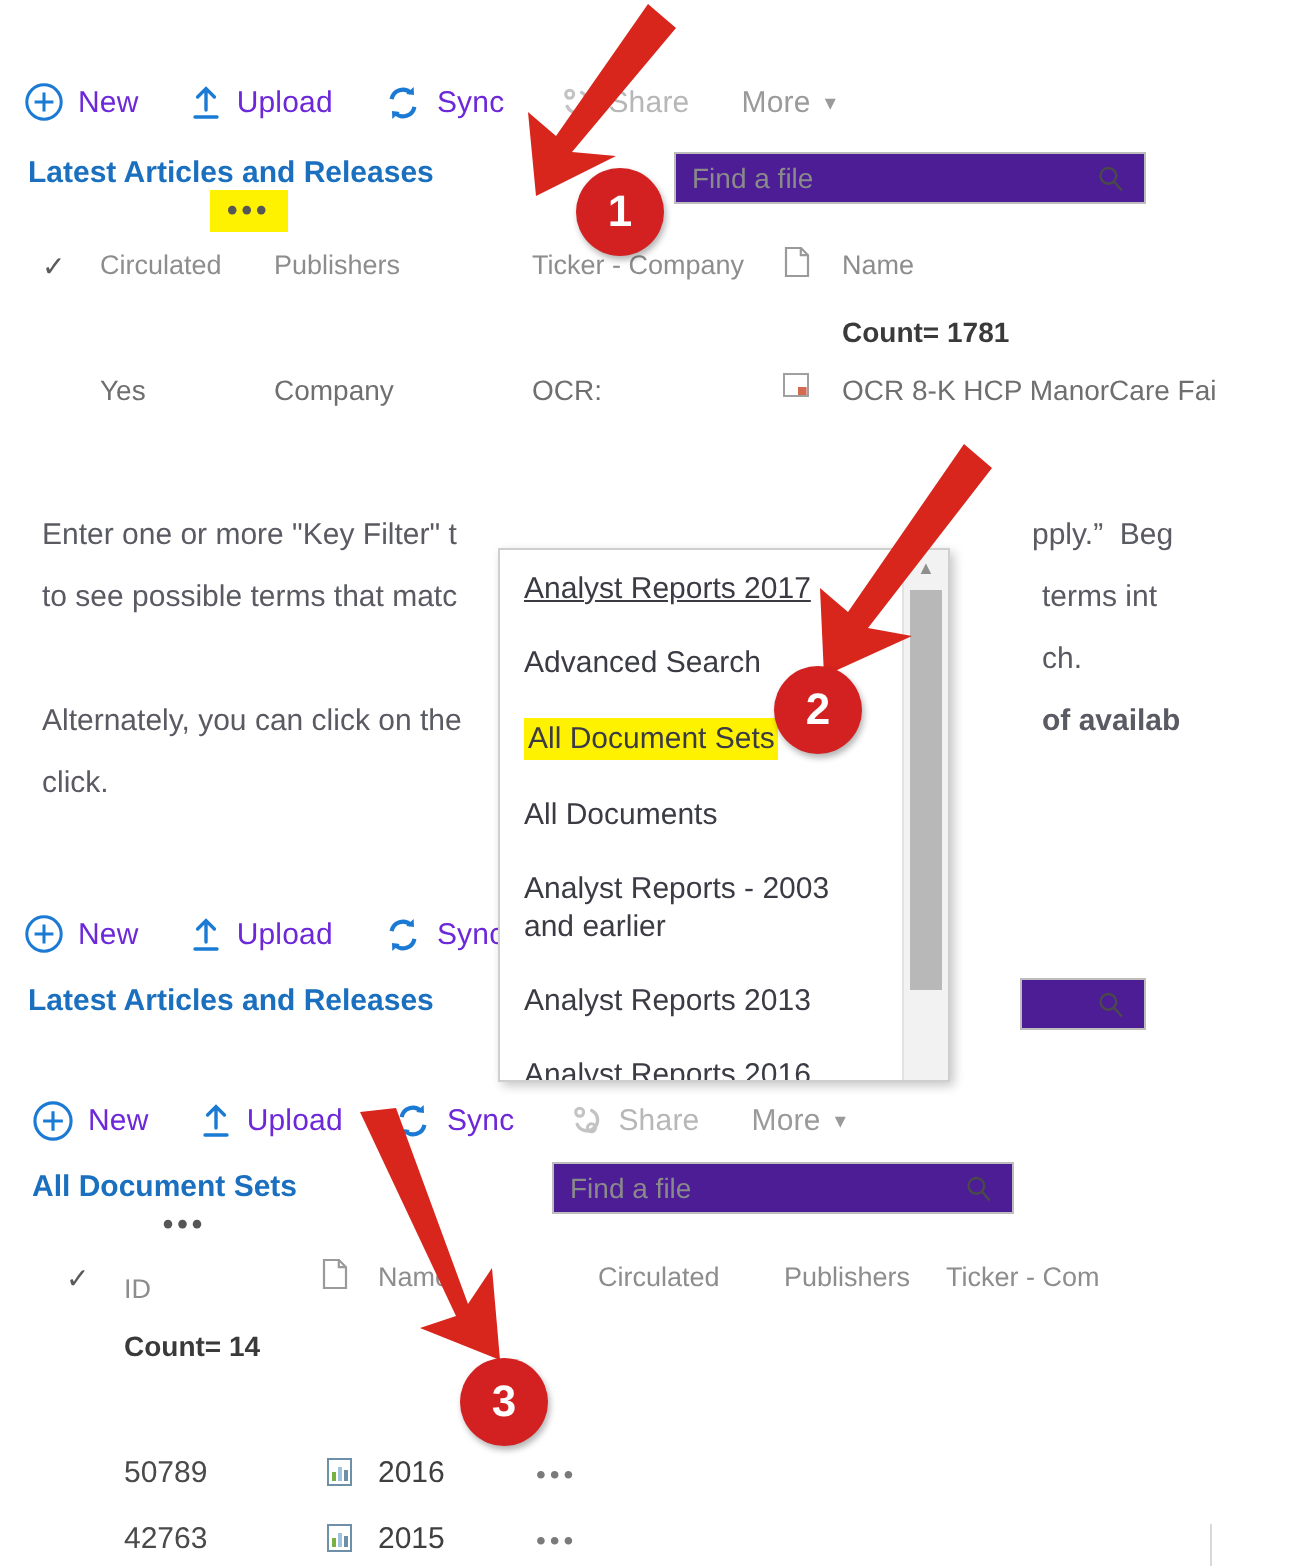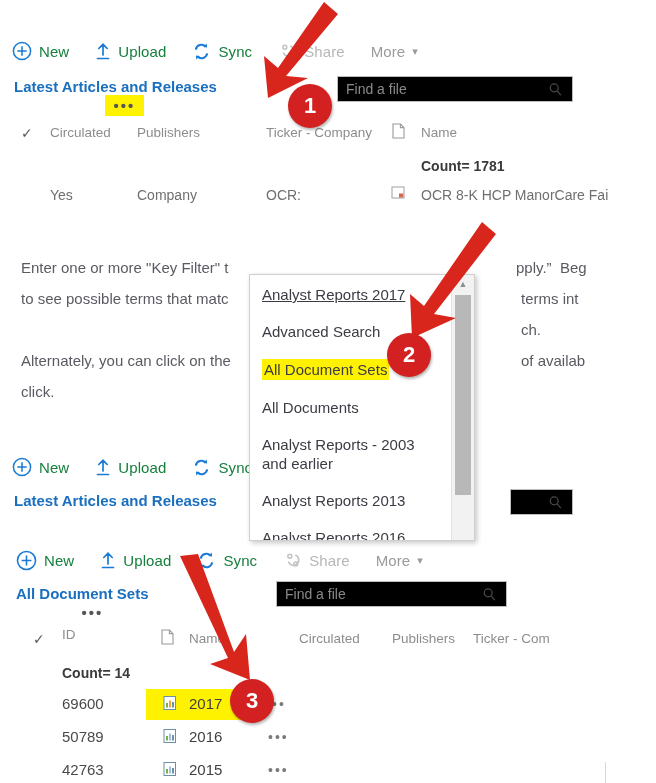--- a/index.html
+++ b/index.html
@@ -5,34 +5,34 @@
   html,body{margin:0;padding:0;}
   body{
     width:656px;height:783px;background:#ffffff;position:relative;overflow:hidden;
     font-family:"Liberation Sans","DejaVu Sans",sans-serif;
     -webkit-font-smoothing:antialiased;
   }
   .sec{position:absolute;left:0;width:656px;}
 
   
   .toolbar{position:absolute;left:0;top:0;height:34px;display:flex;align-items:center;}
-  .tb-item{display:flex;align-items:center;font-size:15px;color:#15803d;margin-right:26px;white-space:nowrap;}
+  .tb-item{display:flex;align-items:center;font-size:15px;color:#6d28d9;margin-right:26px;white-space:nowrap;}
   .tb-item.dis{color:#b7b7b7;}
   .tb-ico{display:inline-flex;align-items:center;justify-content:center;margin-right:7px;}
   .tb-lbl{letter-spacing:.1px;}
   .tb-item.more{color:#9a9a9a;font-size:15px;}
   .chev{margin-left:7px;font-size:11px;}
 
   
   .ttl-row{position:absolute;display:flex;align-items:center;flex-direction:column;}
   .ttl{font-size:15px;font-weight:bold;color:#1a6fbf;white-space:nowrap;}
   .ell{font-size:15px;color:#565656;letter-spacing:2px;font-weight:bold;padding:2px 9px;}
   .hl{background:#fff200;}
 
-  .findbox{position:absolute;border:1px solid #bdbdbd;background:#000000;height:26px;
+  .findbox{position:absolute;border:1px solid #bdbdbd;background:#4c1d95;height:26px;
            display:flex;align-items:center;box-sizing:border-box;}
   .findbox .ph{font-size:14px;color:#8a8a8a;padding-left:8px;flex:1;white-space:nowrap;}
   .findbox .mag{padding-right:9px;display:flex;align-items:center;}
 
   
   .colhdr{position:absolute;font-size:13.5px;color:#8d8d8d;white-space:nowrap;}
   .check{position:absolute;font-size:14px;color:#5a5a5a;}
   .countrow{position:absolute;font-size:14px;font-weight:bold;color:#3a3a3a;white-space:nowrap;}
   .datacell{position:absolute;font-size:14px;color:#6f6f6f;white-space:nowrap;}
   .idcell{position:absolute;font-size:15px;color:#4a4a4a;white-space:nowrap;}
@@ -154,21 +154,21 @@
 
 <div class="sec" style="top:0;height:440px;">
   <div class="para" style="top:252px;left:21px;">Enter one or more "Key Filter" t</div>
   <div class="para" style="top:283px;left:21px;">to see possible terms that matc</div>
   <div class="para" style="top:345px;left:21px;">Alternately, you can click on the</div>
   <div class="para" style="top:376px;left:21px;">click.</div>
 
   <div class="para" style="top:252px;left:516px;">pply.”  Beg</div>
   <div class="para" style="top:283px;left:521px;">terms int</div>
   <div class="para" style="top:314px;left:521px;">ch.</div>
-  <div class="para" style="top:345px;left:521px;">of availab</div>
+  <div class="para" style="top:345px;left:521px;font-weight:bold;">of availab</div>
 </div>
 
 <div class="sec" style="top:440px;height:95px;">
   <div class="toolbar" style="top:10px;left:12px;">
     <div class="tb-item">
       <span class="tb-ico">
         <svg width="20" height="20" viewBox="0 0 20 20">
             <circle cx="10" cy="10" r="8.6" fill="none" stroke="#1a7ad4" stroke-width="1.5"></circle>
             <path d="M10 5.3v9.4M5.3 10h9.4" stroke="#1a7ad4" stroke-width="1.5"></path>
           </svg>
@@ -284,48 +284,34 @@
     <span class="ph" title="Find a file">Find a file</span>
     <span class="mag">
       <svg width="15" height="15" viewBox="0 0 16 16">
           <circle cx="6.6" cy="6.3" r="4.2" fill="none" stroke="#4a4a4a" stroke-width="1.3"></circle>
           <path d="M9.7 9.5l4 4.6" stroke="#4a4a4a" stroke-width="1.3"></path>
         </svg>
     </span>
   </div>
 
   <span class="check" style="top:96px;left:33px;">✓</span>
-  <span class="colhdr" style="top:92px;left:62px;">ID</span>
+  <span class="colhdr" style="top:102px;left:62px;">ID</span>
   <span style="position:absolute;top:94px;left:161px;">
     <svg width="13" height="16" viewBox="0 0 13 16">
         <path d="M1 1h7.5L12 4.6V15H1z" fill="none" stroke="#9a9a9a" stroke-width="1.1"></path>
         <path d="M8.4 1v3.6H12" fill="none" stroke="#9a9a9a" stroke-width="1.1"></path>
       </svg>
   </span>
   <span class="colhdr" style="top:96px;left:189px;">Name</span>
   <span class="colhdr" style="top:96px;left:299px;">Circulated</span>
   <span class="colhdr" style="top:96px;left:392px;">Publishers</span>
   <span class="colhdr" style="top:96px;left:473px;">Ticker - Com</span>
 
   <span class="countrow" style="top:130px;left:62px;">Count= 14</span>
 
-  <div style="position:absolute;top:154px;left:0;height:33px;width:656px;">
-    <div class="hl" style="position:absolute;top:0;left:146px;width:97px;height:31px;"></div>
-    <span class="idcell" style="top:6px;left:62px;">69600</span>
-    <span style="position:absolute;top:6px;left:163px;">
-      <svg width="15" height="16" viewBox="0 0 15 16">
-          <rect x="1" y="1.5" width="11.5" height="13" fill="#fff" stroke="#6d8fa8" stroke-width="1"></rect>
-          <rect x="3" y="8" width="2" height="4.5" fill="#77b043"></rect>
-          <rect x="6" y="5.5" width="2" height="7" fill="#f0a830"></rect>
-          <rect x="9" y="7" width="2" height="5.5" fill="#6d8fa8"></rect>
-        </svg>
-    </span>
-    <span class="namecell" style="top:6px;left:189px;">2017</span>
-    <span class="rowell" style="top:7px;left:272px;">••</span>
-  </div>
 
   <div style="position:absolute;top:187px;left:0;height:33px;width:656px;">
     <span class="idcell" style="top:6px;left:62px;">50789</span>
     <span style="position:absolute;top:6px;left:163px;">
       <svg width="15" height="16" viewBox="0 0 15 16">
           <rect x="1" y="1.5" width="11.5" height="13" fill="#fff" stroke="#6d8fa8" stroke-width="1"></rect>
           <rect x="3" y="8" width="2" height="4.5" fill="#77b043"></rect>
           <rect x="6" y="5.5" width="2" height="7" fill="#9fc3dd"></rect>
           <rect x="9" y="7" width="2" height="5.5" fill="#6d8fa8"></rect>
         </svg>

